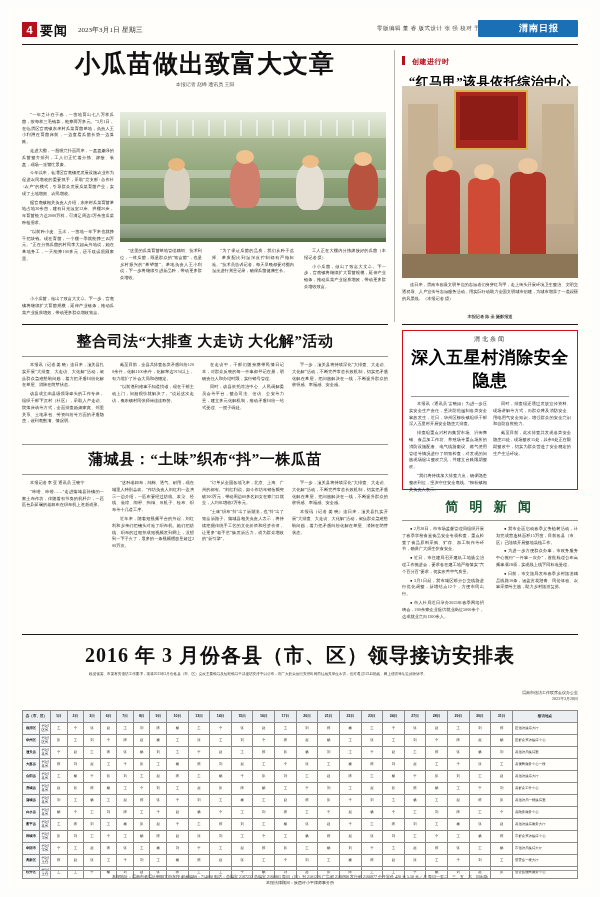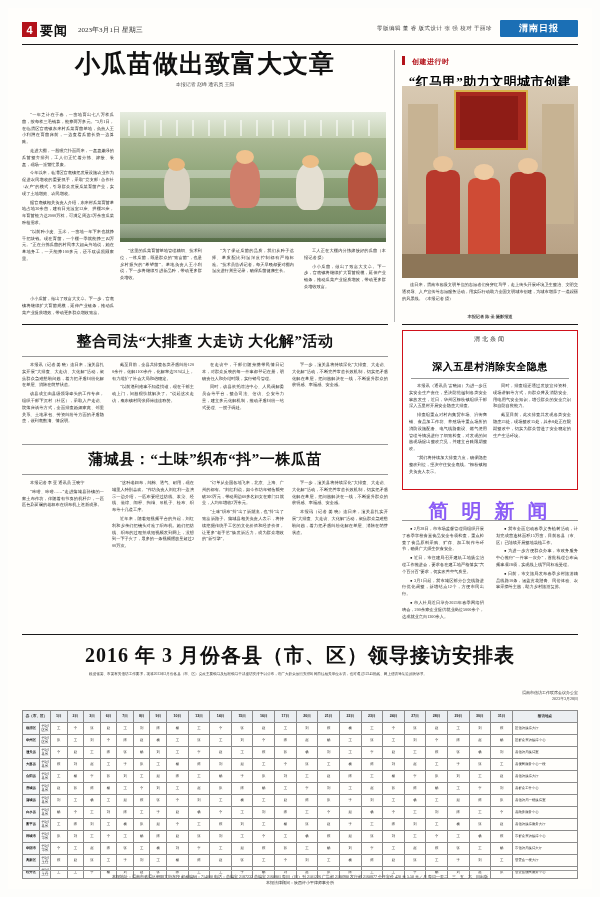--- a/index.html
+++ b/index.html
@@ -15,21 +15,21 @@
     position:absolute;left:0;top:0;width:15px;height:15px;background:#b3121a;color:#fff;
     font-family:"Liberation Sans",sans-serif;font-size:11px;font-weight:bold;
     display:flex;align-items:center;justify-content:center;
   }
   .page-sec{position:absolute;left:18px;top:0px;font-size:13px;font-weight:bold;color:#111;letter-spacing:1px;}
   .page-date{position:absolute;left:56px;top:3px;font-size:7px;color:#333;}
   .masthead-credits{position:absolute;right:86px;top:3px;font-size:5.5px;color:#444;letter-spacing:.5px;}
   .logo{
     position:absolute;right:0;top:-2px;width:78px;height:17px;background:#1b6fb5;
     color:#fff;font-size:9px;font-weight:bold;display:flex;align-items:center;justify-content:center;
-    letter-spacing:1px;border-radius:1px;
+    letter-spacing:1px;border-radius:1px;padding-left:22px;
   }
   .rule-top{position:absolute;left:14px;top:36px;width:556px;border-top:1.6px solid #1a1a1a;}
   
   .col-text{font-size:4.2px;line-height:1.62;color:#2a2a2a;text-align:justify;word-break:break-all;}
   .col-text p{margin:0 0 2px 0;text-indent:8px;}
   .kicker{
     display:inline-block;color:#b3121a;font-size:8px;font-weight:bold;letter-spacing:.5px;
     font-family:"Liberation Sans",sans-serif;
   }
   .kicker-bar{display:inline-block;width:3px;height:9px;background:#b3121a;vertical-align:-1px;margin-right:3px;}
@@ -43,21 +43,21 @@
   .photo{position:absolute;overflow:hidden;background:#8a9a7a;}
   
   .ph-green{background:linear-gradient(#cfd9c2 0%,#aebb97 18%,#93a87d 45%,#7d9168 75%,#6d855c 100%);}
   .ph-green .bench{position:absolute;left:0;right:0;height:8px;background:rgba(255,255,255,.35);}
   .ph-green .person{position:absolute;border-radius:40% 40% 30% 30%;}
   
   .ph-red{background:linear-gradient(180deg,#c9b49a 0%,#b8a285 35%,#9c8468 100%);}
   
   .redbox{position:absolute;border:1.4px solid #d0111b;box-sizing:border-box;background:#fff;}
   .jm-title{
-    font-size:20px;font-weight:bold;color:#8b5cf6;letter-spacing:4px;text-align:center;
+    font-size:13px;font-weight:bold;color:#14532d;letter-spacing:4px;text-align:center;
   }
   
   .tbl-title{font-size:20px;font-weight:bold;text-align:center;letter-spacing:1px;color:#111;}
   table.sched{border-collapse:collapse;width:100%;font-size:3.4px;color:#222;
     font-family:"Liberation Sans",sans-serif;}
   table.sched th,table.sched td{border:.5px solid #8d8d8d;text-align:center;padding:0;height:11px;line-height:1.05;}
   table.sched thead th{background:#eceff2;font-weight:bold;font-size:3.6px;}
   table.sched td.name{background:#f6f7f8;font-weight:bold;width:16px;}
   table.sched td.sub{width:10px;background:#fafafa;}
   table.sched td.note{text-align:left;padding-left:2px;width:62px;}
@@ -125,21 +125,21 @@
     <div class="col-text" style="position:absolute;left:14px;top:288px;width:92px;height:24px;overflow:hidden;">
       <p>小小瓜苗，做出了致富大文章。下一步，官底镇将继续扩大育苗规模，延伸产业链条，推动瓜菜产业提质增效，带动更多群众增收致富。</p>
     </div>
 
     <div class="vr" style="left:386px;top:42px;height:272px;"></div>
     <div style="position:absolute;left:394px;top:42px;width:176px;">
       <div>
         <span class="kicker-bar"></span>
         <span class="kicker" style="font-size:7px;">创建进行时</span>
       </div>
-      <div style="font-size:13px;font-weight:bold;text-align:center;margin-top:5px;letter-spacing:.5px;">“红马甲”助力文明城市创建</div>
+      <div style="font-size:13px;font-weight:bold;text-align:center;margin-top:5px;letter-spacing:.5px;">“红马甲”该县依托综治中心</div>
     </div>
 
     <div class="photo ph-red" style="left:394px;top:78px;width:176px;height:192px;">
       <div style="position:absolute;left:0;top:0;width:100%;height:100%;background:linear-gradient(180deg,#d8c9b2,#b49d80);"></div>
       <div style="position:absolute;left:52px;top:4px;width:70px;height:56px;background:#a8281f;border:2px solid #d8b24a;"></div>
       <div style="position:absolute;left:58px;top:10px;width:58px;height:44px;background:#8e1c16;"></div>
       <div style="position:absolute;left:6px;top:18px;width:30px;height:120px;background:#c7b393;"></div>
       <div style="position:absolute;left:140px;top:18px;width:32px;height:120px;background:#c7b393;"></div>
       <div style="position:absolute;left:24px;top:84px;width:34px;height:86px;background:#b8392c;border-radius:8px 8px 0 0;"></div>
       <div style="position:absolute;left:31px;top:70px;width:20px;height:16px;background:#e8c49a;border-radius:50%;"></div>
@@ -193,21 +193,21 @@
       <p>“订单从全国各地飞来，北京、上海、广州的都有。”刘红利说，如今作坊年销售额突破300万元，带动周边60多名妇女在家门口就业，人均年增收2万余元。</p>
       <p>“土味”织布“抖”出了新潮流，也“抖”出了致富新路子。蒲城县相关负责人表示，将持续挖掘传统手工艺的文化价值和经济价值，让更多“老手艺”焕发新活力，成为群众增收的“新引擎”。</p>
     </div>
     <div class="col-text" style="position:absolute;left:284px;top:472px;width:96px;height:146px;overflow:hidden;">
       <p>下一步，潼关县将持续深化“大排查、大走访、大化解”活动，不断完善常态长效机制，切实把矛盾化解在基层，把问题解决在一线，不断提升群众的获得感、幸福感、安全感。</p>
       <p>本报讯（记者 姜 晓）连日来，潼关县扎实开展“大排查、大走访、大化解”活动，聚焦群众急难愁盼问题，着力把矛盾纠纷化解在基层、消除在萌芽状态。</p>
     </div>
 
     <div class="redbox" style="left:394px;top:322px;width:176px;height:160px;">
       <div style="font-size:6px;text-align:center;margin-top:4px;color:#333;letter-spacing:2px;">渭北条闻</div>
-      <div style="font-size:10px;font-weight:bold;text-align:center;margin-top:16px;letter-spacing:.5px;">深入五星村消除安全隐患</div>
+      <div style="font-size:17px;font-weight:bold;text-align:center;margin-top:2px;letter-spacing:.5px;">深入五星村消除安全隐患</div>
       <div class="hr-thin" style="margin:4px 8px 4px 8px;"></div>
       <div style="display:flex;gap:6px;padding:0 6px;">
         <div class="col-text" style="width:80px;height:108px;overflow:hidden;">
           <p>本报讯（通讯员 雷晓娟）为进一步压实安全生产责任，坚决防范遏制各类安全事故发生，近日，华州区柳枝镇组织干部深入五星村开展安全隐患大排查。</p>
           <p>排查组重点对村内集贸市场、沿街商铺、食品加工作坊、养殖场等重点场所的消防设施配备、电气线路敷设、燃气使用管理等情况进行了细致检查，对发现的问题现场提出整改意见，并建立台账限期整改。</p>
           <p>“我们将持续加大排查力度，确保隐患整改到位，坚决守住安全底线。”柳枝镇相关负责人表示。</p>
         </div>
         <div class="col-text" style="width:80px;height:108px;overflow:hidden;">
           <p>同时，排查组还通过发放宣传资料、现场讲解等方式，向群众普及消防安全、用电用气安全知识，增强群众的安全意识和自防自救能力。</p>
           <p>截至目前，此次排查共发现各类安全隐患23处，现场整改15处，其余8处正在限期整改中，切实为群众营造了安全稳定的生产生活环境。</p>

